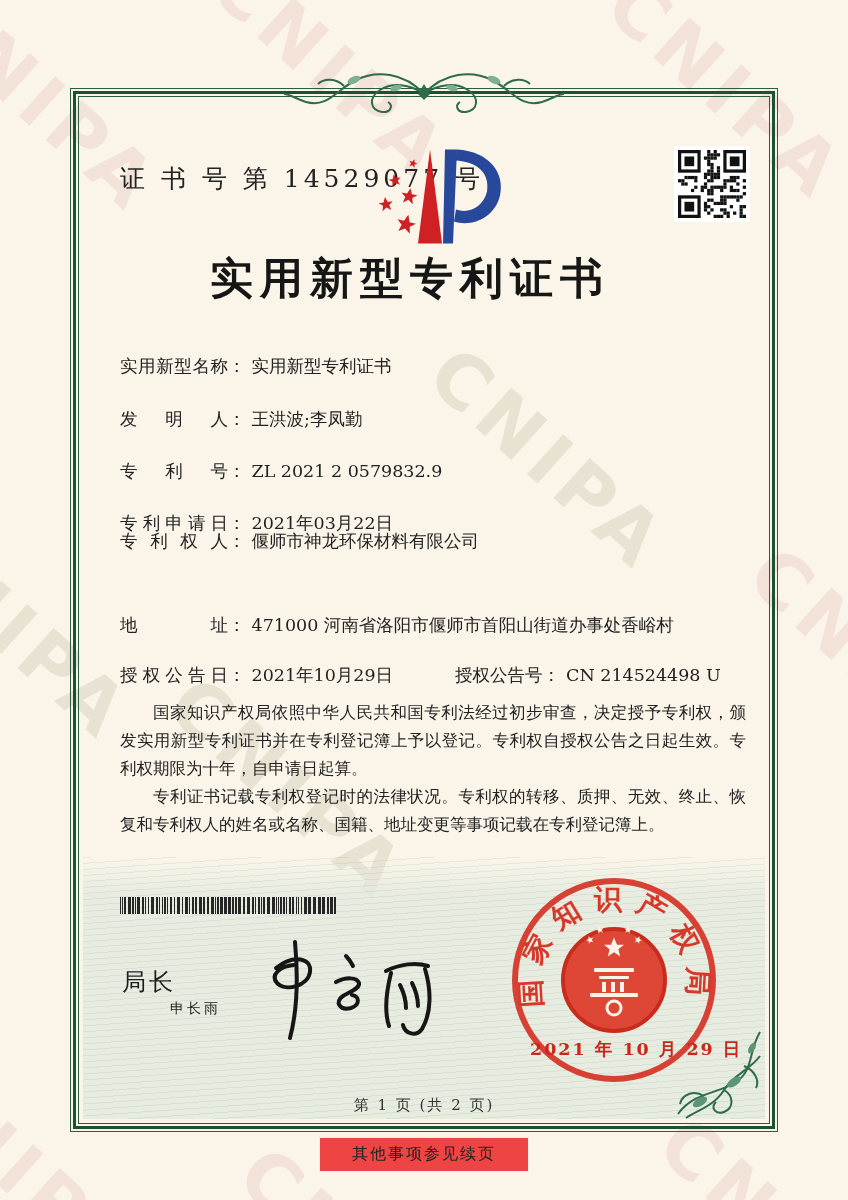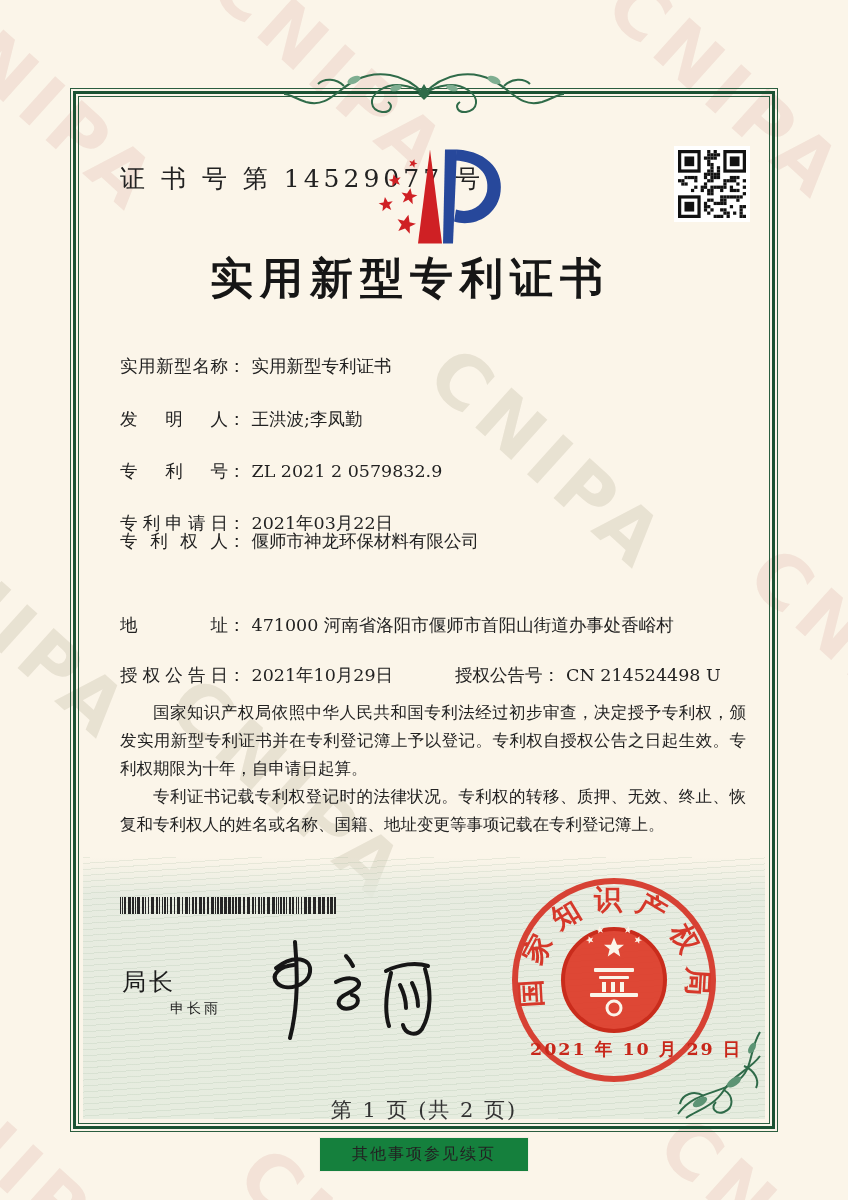--- a/index.html
+++ b/index.html
@@ -54,24 +54,24 @@
   .signer-title{position:absolute;left:122px;top:966px;font-size:24px;letter-spacing:3px;
     font-family:"DejaVu Sans","Liberation Sans",sans-serif;color:#1c1c1c;}
   .signer-name{position:absolute;left:122px;top:1000px;font-size:14px;letter-spacing:3px;
     font-family:"DejaVu Sans","Liberation Sans",sans-serif;color:#1c1c1c;margin-left:48px;}
   .signature{position:absolute;left:248px;top:936px;}
   .seal{position:absolute;left:500px;top:876px;}
   .seal-date{
     position:absolute;left:530px;top:1037px;font-size:17.5px;letter-spacing:2px;
     color:#c8271a;font-weight:600;white-space:nowrap;text-align:center;
   }
-  .page-no{position:absolute;left:0;top:1096px;width:848px;text-align:center;font-size:21px;letter-spacing:2px;color:#333;}
+  .page-no{position:absolute;left:0;top:1096px;width:848px;text-align:center;font-size:15px;letter-spacing:2px;color:#333;}
   .cont-box{
     position:absolute;left:50%;transform:translateX(-50%);top:1138px;
-    background:#15803d;padding:6px 32px;font-size:16px;letter-spacing:2px;color:#222;
+    background:#ef4444;padding:6px 32px;font-size:16px;letter-spacing:2px;color:#222;
     box-shadow:0 0 0 1px rgba(0,0,0,0.03);white-space:nowrap;
   }
   
   .orn-top{position:absolute;left:284px;top:66px;}
   .orn-corner{position:absolute;left:664px;top:1026px;}
 </style>
 </head>
 <body>
 
 <div class="wm pink" style="left:-38px;top:-28px">CNIPA</div>

